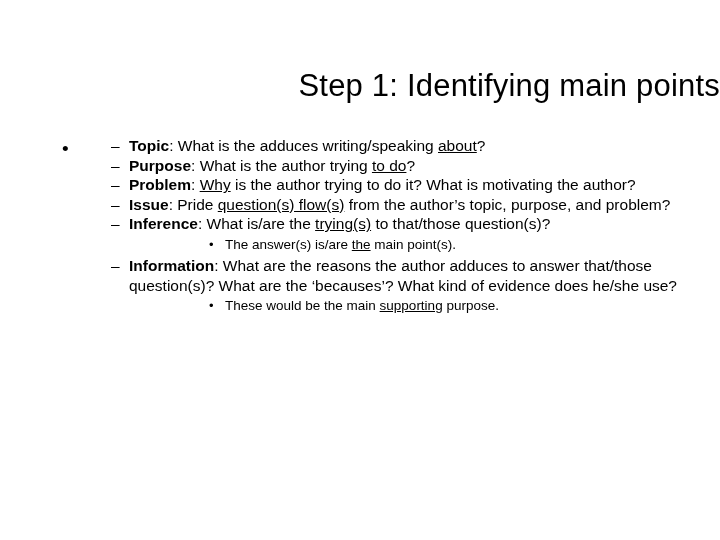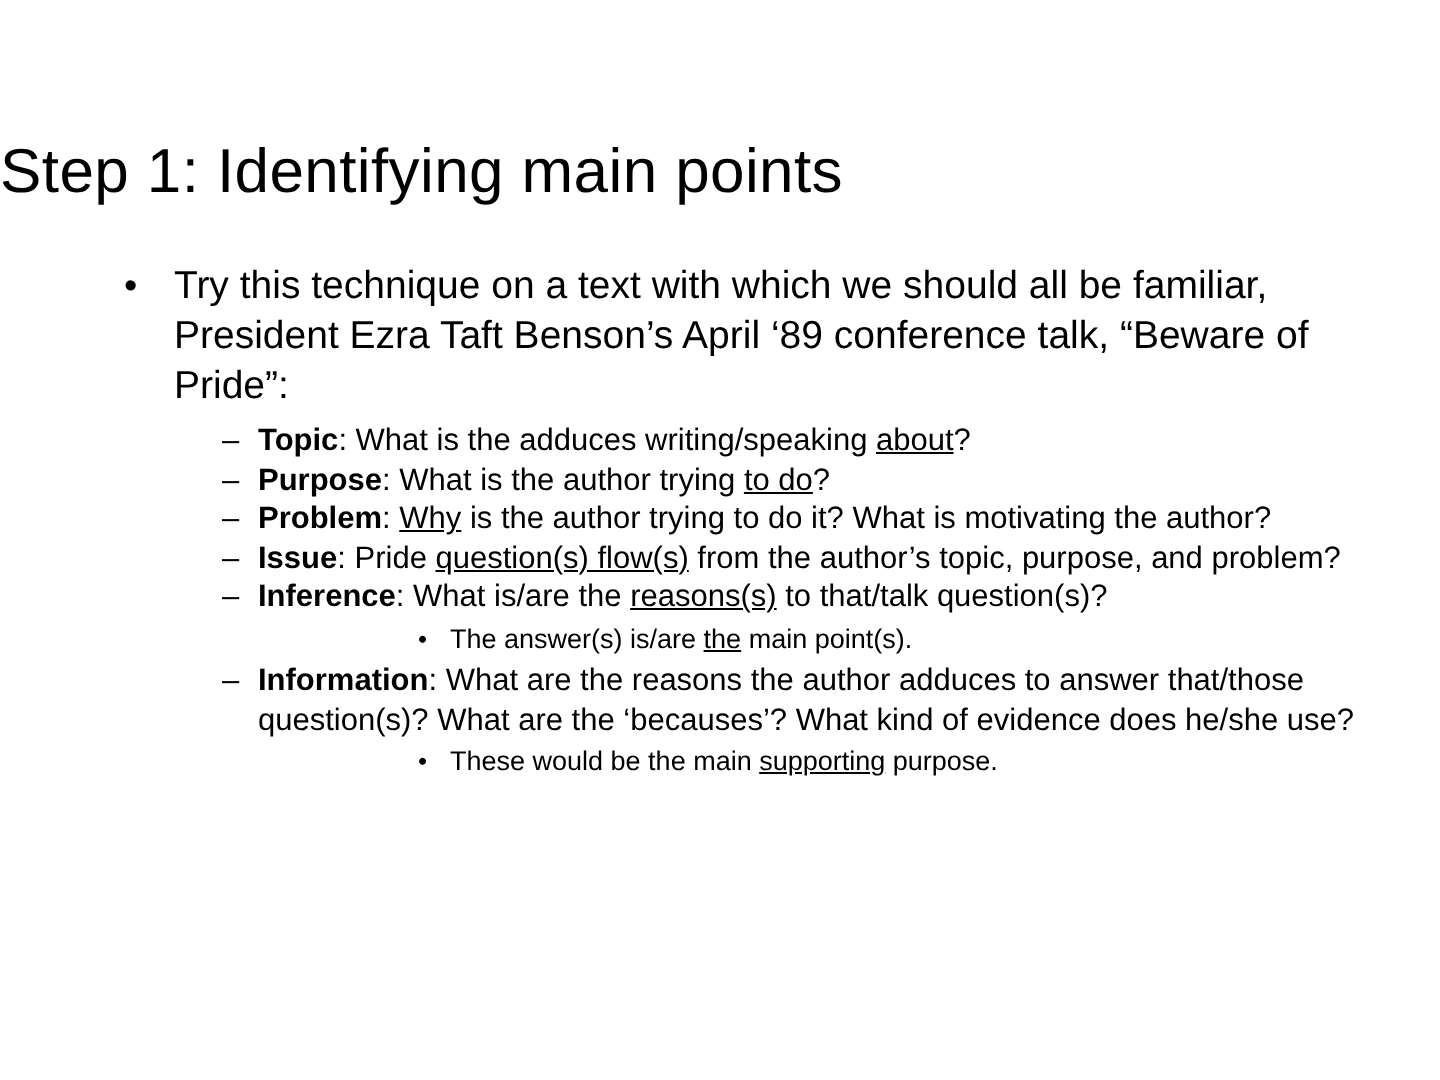--- a/index.html
+++ b/index.html
@@ -18,21 +18,21 @@
     position: relative;
     width: 720px;
     height: 540px;
     box-sizing: border-box;
   }
   .slide-title {
     position: absolute;
     left: 0;
     top: 68px;
     width: 720px;
-    text-align: left;
+    text-align: right;
     font-size: 31px;
     line-height: 36px;
     font-weight: normal;
     letter-spacing: 0.2px;
   }
   .body-block {
     position: absolute;
     left: 46px;
     top: 131px;
     width: 640px;
@@ -98,21 +98,20 @@
 <body>
 
 <div class="slide">
 
   <div class="slide-title">Step 1: Identifying main points</div>
 
   <div class="body-block">
     <ul class="lvl1">
       <li class="b1">
         <span class="bullet">•</span>
-        <span class="txt">Try this technique on a text with which we should all be familiar, President Ezra Taft Benson’s April ‘89 conference talk, “Beware of Pride”:</span>
 
         <ul class="lvl2">
 
           <li class="b2">
             <span class="bullet">–</span>
             <b>Topic</b><span>: What is the adduces writing/speaking </span><u>about</u><span>?</span>
           </li>
 
           <li class="b2">
             <span class="bullet">–</span>
@@ -124,21 +123,21 @@
             <b>Problem</b><span>: </span><u>Why</u><span> is the author trying to do it?  What is motivating the author?</span>
           </li>
 
           <li class="b2">
             <span class="bullet">–</span>
             <b>Issue</b><span>: Pride </span><u>question(s) flow(s)</u><span> from the author’s topic, purpose, and problem?</span>
           </li>
 
           <li class="b2">
             <span class="bullet">–</span>
-            <b>Inference</b><span>: What is/are the </span><u>reasons(s)</u><span> to that/talk question(s)?</span>
+            <b>Inference</b><span>: What is/are the </span><u>trying(s)</u><span> to that/those question(s)?</span>
 
             <ul class="lvl3">
               <li class="b3">
                 <span class="bullet">•</span>
                 <span>The answer(s) is/are </span><u>the</u><span> main point(s).</span>
               </li>
             </ul>
           </li>
 
           <li class="b2">

